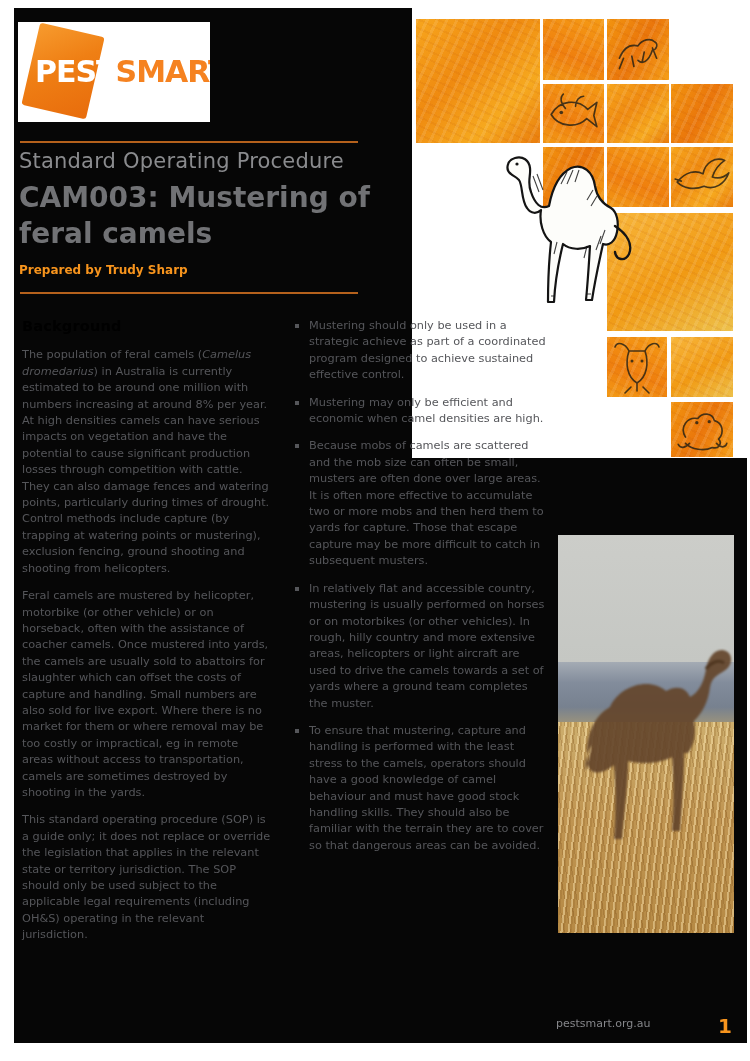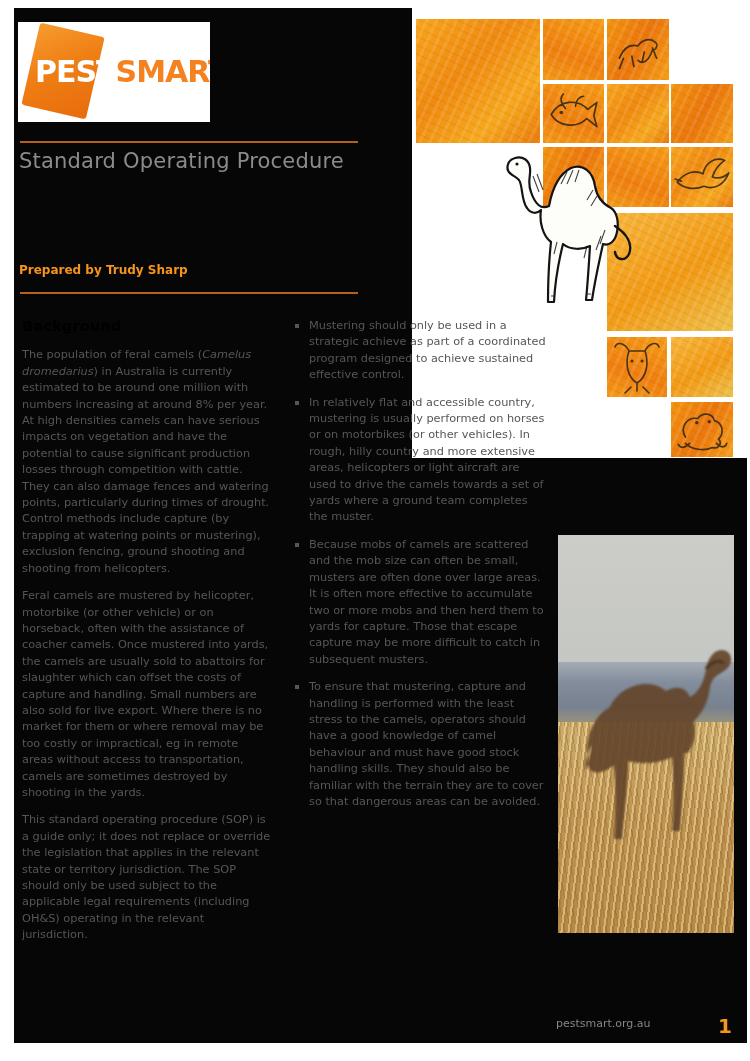--- a/index.html
+++ b/index.html
@@ -83,35 +83,40 @@
 
   <div class="logo-box">
     <div class="logo-shape"></div>
     <div class="logo-text">
       <span class="p1">PEST</span><span class="p2">SMART</span>
     </div>
   </div>
 
   <div class="rule rule-top"></div>
   <div class="eyebrow">Standard Operating Procedure</div>
+  <div class="doc-title">
+    <div>CAM003: Mustering of</div>
+    <div>feral camels</div>
+  </div>
   <div class="prepared">Prepared by Trudy Sharp</div>
   <div class="rule rule-bottom"></div>
 
   <div class="col col-bg">
     <h2>Background</h2>
     <p><span>The population of feral camels (</span><i>Camelus dromedarius</i><span>) in Australia is currently estimated to be around one million with numbers increasing at around 8% per year. At high densities camels can have serious impacts on vegetation and have the potential to cause significant production losses through competition with cattle. They can also damage fences and watering points, particularly during times of drought. Control methods include capture (by trapping at watering points or mustering), exclusion fencing, ground shooting and shooting from helicopters.</span></p>
     <p>Feral camels are mustered by helicopter, motorbike (or other vehicle) or on horseback, often with the assistance of coacher camels. Once mustered into yards, the camels are usually sold to abattoirs for slaughter which can offset the costs of capture and handling. Small numbers are also sold for live export. Where there is no market for them or where removal may be too costly or impractical, eg in remote areas without access to transportation, camels are sometimes destroyed by shooting in the yards.</p>
     <p>This standard operating procedure (SOP) is a guide only; it does not replace or override the legislation that applies in the relevant state or territory jurisdiction. The SOP should only be used subject to the applicable legal requirements (including OH&amp;S) operating in the relevant jurisdiction.</p>
   </div>
 
   <div class="col col-app">
     <ul>
       <li><span class="sq-bullet"></span><span>Mustering should only be used in a strategic achieve as part of a coordinated program designed to achieve sustained effective control.</span></li>
+      <li><span class="sq-bullet"></span><span>Mustering may only be efficient and economic when camel densities are high.</span></li>
+      <li><span class="sq-bullet"></span><span>Because mobs of camels are scattered and the mob size can often be small, musters are often done over large areas. It is often more effective to accumulate two or more mobs and then herd them to yards for capture. Those that escape capture may be more difficult to catch in subsequent musters.</span></li>
       <li><span class="sq-bullet"></span><span>In relatively flat and accessible country, mustering is usually performed on horses or on motorbikes (or other vehicles). In rough, hilly country and more extensive areas, helicopters or light aircraft are used to drive the camels towards a set of yards where a ground team completes the muster.</span></li>
-      <li><span class="sq-bullet"></span><span>Because mobs of camels are scattered and the mob size can often be small, musters are often done over large areas. It is often more effective to accumulate two or more mobs and then herd them to yards for capture. Those that escape capture may be more difficult to catch in subsequent musters.</span></li>
       <li><span class="sq-bullet"></span><span>To ensure that mustering, capture and handling is performed with the least stress to the camels, operators should have a good knowledge of camel behaviour and must have good stock handling skills. They should also be familiar with the terrain they are to cover so that dangerous areas can be avoided.</span></li>
     </ul>
   </div>
 
   <div class="tile tv1" style="left:416px;top:19px;width:124px;height:124px;"></div>
   <div class="tile tv2" style="left:543px;top:19px;width:61px;height:61px;"></div>
   <div class="tile tv3" style="left:607px;top:19px;width:62px;height:61px;">
     <svg viewBox="0 0 60 60">
       <path class="sketch-stroke" d="M12,38 C16,28 22,24 30,26 C34,20 42,18 46,22 C50,24 48,30 44,30 C40,42 34,44 30,40 M16,38 L12,48 M24,36 L26,46 M36,32 L34,42 M44,28 L48,38"></path>
     </svg>

